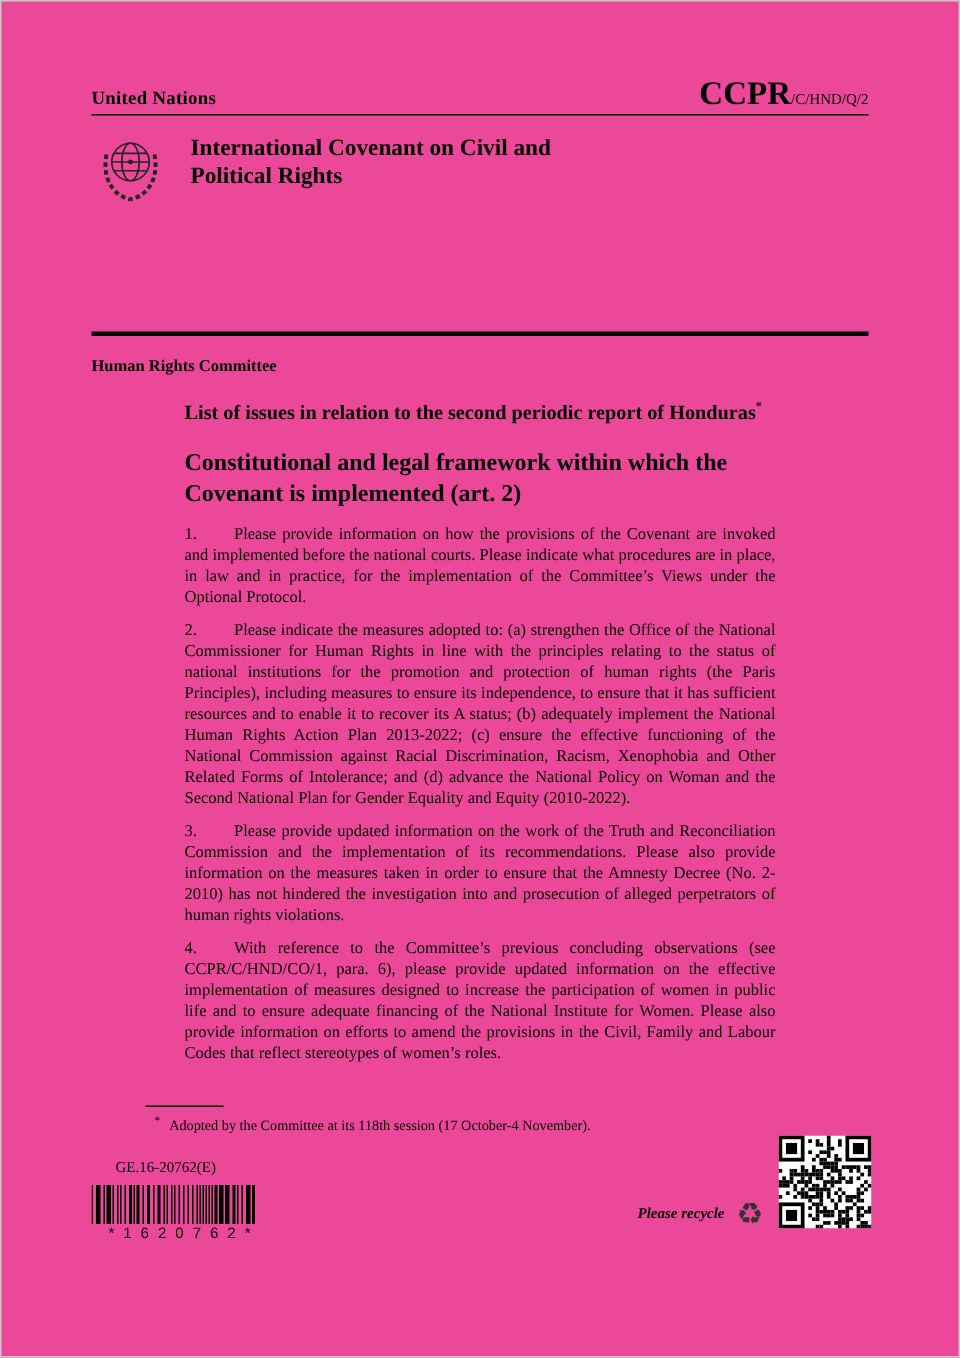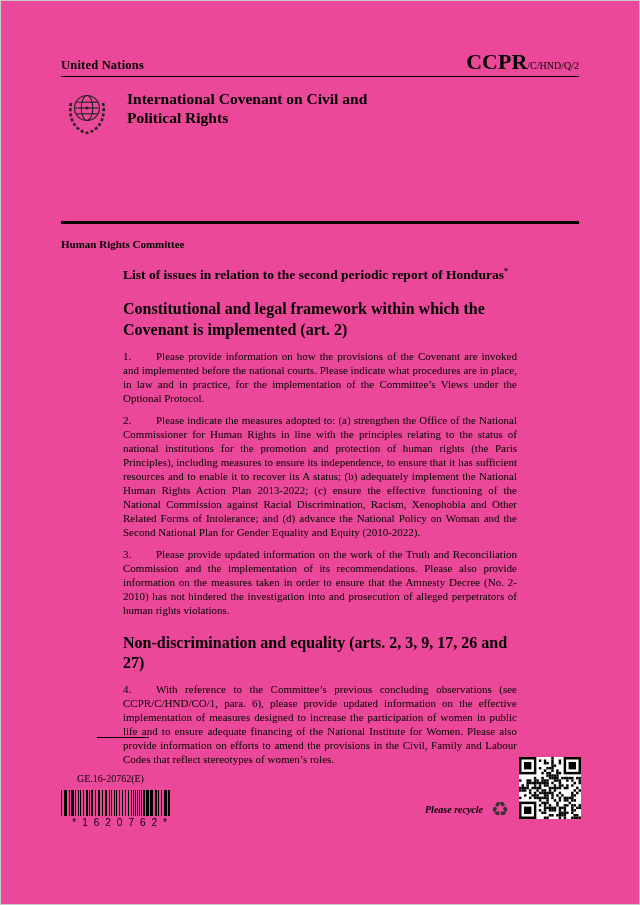--- a/index.html
+++ b/index.html
@@ -80,27 +80,27 @@
     <h2 class="doc-title"><span>List of issues in relation to the second periodic report of Honduras</span><sup>*</sup></h2>
 
     <section>
       <h3 class="section-heading">Constitutional and legal framework within which the Covenant is implemented (art. 2)</h3>
       <p class="para"><span class="pnum">1.</span><span>Please provide information on how the provisions of the Covenant are invoked and implemented before the national courts. Please indicate what procedures are in place, in law and in practice, for the implementation of the Committee’s Views under the Optional Protocol.</span></p>
       <p class="para"><span class="pnum">2.</span><span>Please indicate the measures adopted to: (a) strengthen the Office of the National Commissioner for Human Rights in line with the principles relating to the status of national institutions for the promotion and protection of human rights (the Paris Principles), including measures to ensure its independence, to ensure that it has sufficient resources and to enable it to recover its A status; (b) adequately implement the National Human Rights Action Plan 2013-2022; (c) ensure the effective functioning of the National Commission against Racial Discrimination, Racism, Xenophobia and Other Related Forms of Intolerance; and (d) advance the National Policy on Woman and the Second National Plan for Gender Equality and Equity (2010-2022).</span></p>
       <p class="para"><span class="pnum">3.</span><span>Please provide updated information on the work of the Truth and Reconciliation Commission and the implementation of its recommendations. Please also provide information on the measures taken in order to ensure that the Amnesty Decree (No. 2-2010) has not hindered the investigation into and prosecution of alleged perpetrators of human rights violations.</span></p>
     </section>
 
     <section>
-      <h3 class="section-heading">Non-discrimination and equality (arts. 2, 3, 9, 17, 26 and 27)</h3>
       <p class="para"><span class="pnum">4.</span><span>With reference to the Committee’s previous concluding observations (see CCPR/C/HND/CO/1, para. 6), please provide updated information on the effective implementation of measures designed to increase the participation of women in public life and to ensure adequate financing of the National Institute for Women. Please also provide information on efforts to amend the provisions in the Civil, Family and Labour Codes that reflect stereotypes of women’s roles.</span></p>
     </section>
   </div>
 
   <div class="footnote-area">
     <hr class="footnote-rule">
+    <div class="footnote-text"><sup>*</sup><span>Adopted by the Committee at its 118th session (17 October-4 November).</span></div>
   </div>
 
   <div class="ge-number">GE.16-20762(E)</div>
 
   <div class="barcode">
     <svg width="112" height="26" viewBox="0 0 112 26" fill="#000">
         <rect x="0" y="0" width="1" height="26"></rect>
         <rect x="3" y="0" width="3" height="26"></rect>
         <rect x="8" y="0" width="1" height="26"></rect>
         <rect x="10" y="0" width="3" height="26"></rect>

